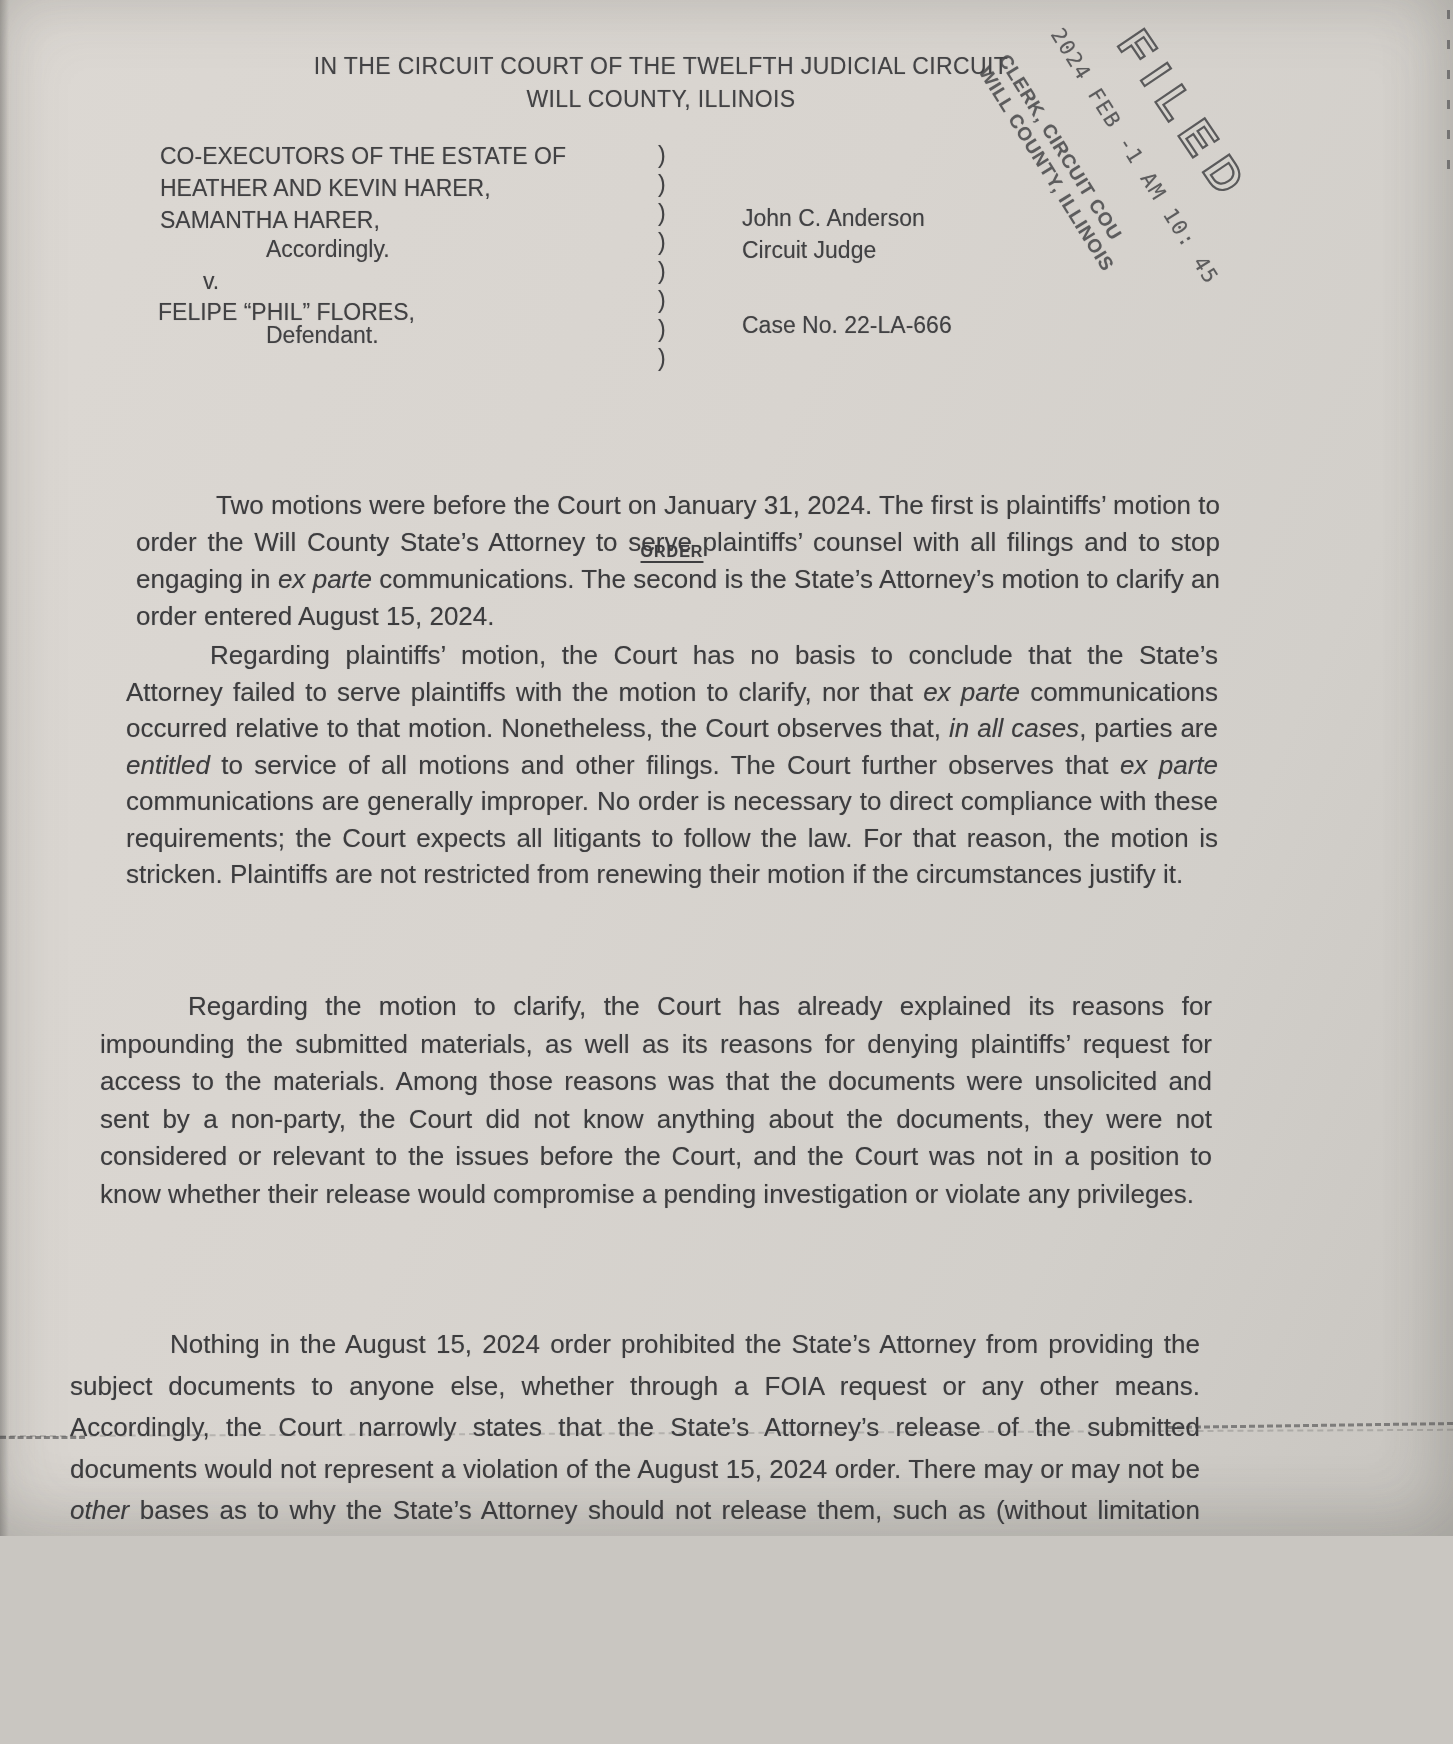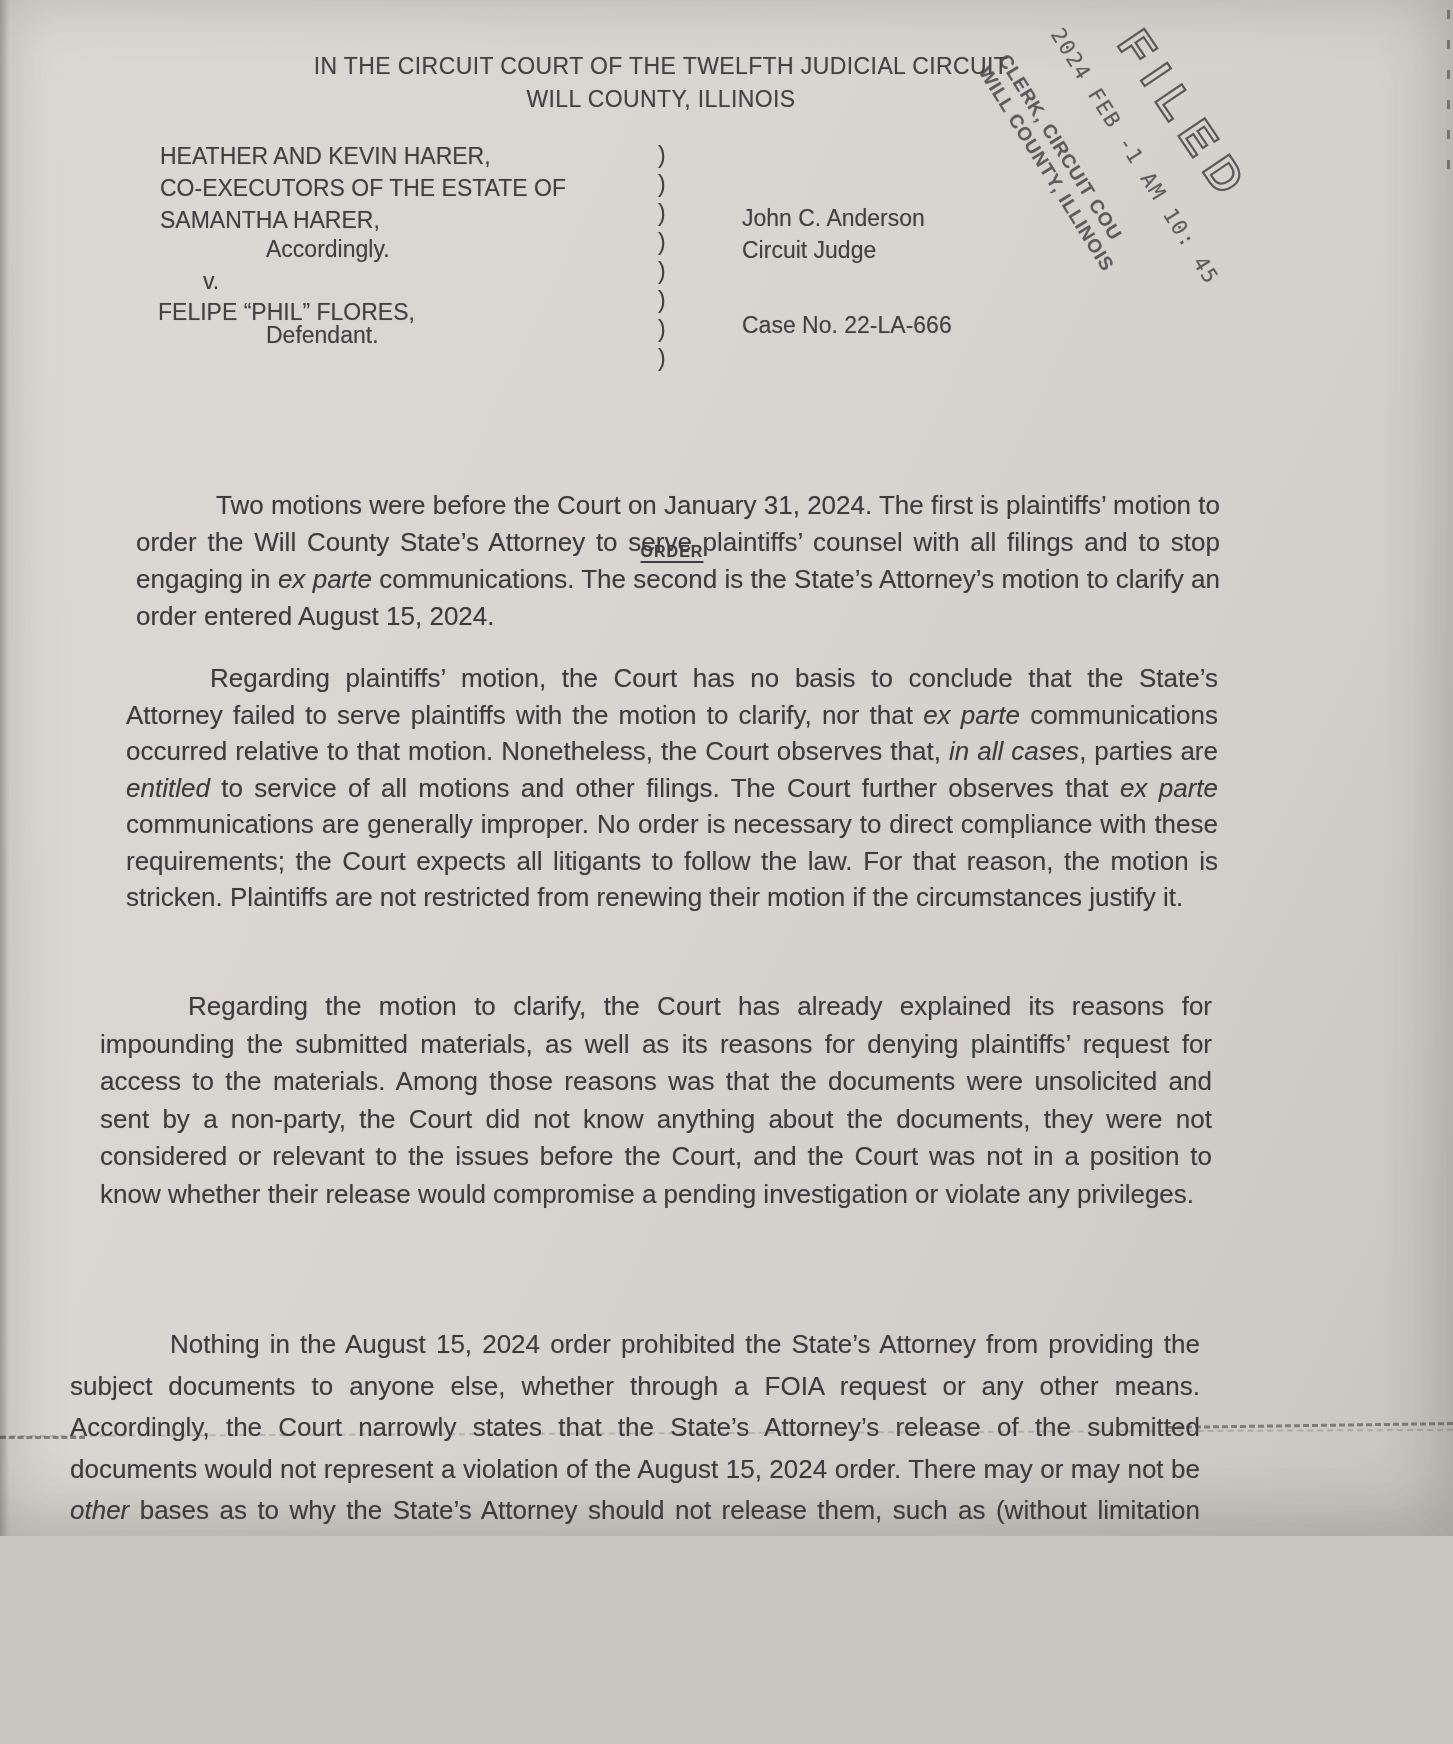--- a/index.html
+++ b/index.html
@@ -43,21 +43,21 @@
   .stamp-filed{left:1152px;top:20px;transform:rotate(56deg);
     font-size:46px;font-weight:700;letter-spacing:13px;white-space:nowrap;
     color:rgba(216,212,207,.15);-webkit-text-stroke:2.2px #4a4a4c;text-shadow:none;}
   
   .order-title{position:absolute;left:16px;top:543px;width:1312px;text-align:center;
     font-size:16px;font-weight:700;letter-spacing:1px;
     text-decoration:underline;text-decoration-thickness:2px;text-underline-offset:4px;}
   .para{position:absolute;font-size:26px;text-align:justify;color:#3c3c3e;}
   .para em{font-style:italic;}
   .p1{left:136px;top:487px;width:1084px;line-height:37px;text-indent:80px;}
-  .p2{left:126px;top:660px;width:1092px;line-height:36.5px;text-indent:84px;}
+  .p2{left:126px;top:637px;width:1092px;line-height:36.5px;text-indent:84px;}
   .p3{left:100px;top:988px;width:1112px;line-height:37.5px;text-indent:88px;}
   .p4{left:70px;top:1304px;width:1130px;line-height:41.5px;text-indent:100px;margin-top:20px;}
   
   .crease{position:absolute;left:0;top:1432px;width:100%;height:0;
     border-top:2px dashed rgba(62,62,64,.22);transform:rotate(-0.25deg);}
   .crease-seg{position:absolute;height:0;border-top:3px dashed rgba(62,62,64,.55);}
   .crease-left{left:0;top:1436px;width:85px;}
   .crease-right{left:1168px;top:1424px;width:285px;transform:rotate(-0.8deg);}
   .page-number{position:absolute;left:0;top:1682px;width:1268px;text-align:center;font-size:23px;}
 </style>
@@ -75,22 +75,22 @@
   </div>
 
   <div class="stamp stamp-clerk">
     <div>CLERK, CIRCUIT COU</div>
     <div>WILL COUNTY, ILLINOIS</div>
   </div>
   <div class="stamp stamp-date">2024 FEB -1  AM 10: 45</div>
   <div class="stamp stamp-filed">FILED</div>
 
   <div class="cap cap-plaintiffs">
+    <div>CO-EXECUTORS OF THE ESTATE OF</div>
     <div>HEATHER AND KEVIN HARER,</div>
-    <div>CO-EXECUTORS OF THE ESTATE OF</div>
     <div>SAMANTHA HARER,</div>
   </div>
   <div class="cap cap-plaintiff-role">Accordingly.</div>
   <div class="cap cap-versus">v.</div>
   <div class="cap cap-defendant">FELIPE “PHIL” FLORES,</div>
   <div class="cap cap-defendant-role">Defendant.</div>
 
   <div class="cap paren-col">
     <span>)</span>
     <span>)</span>

